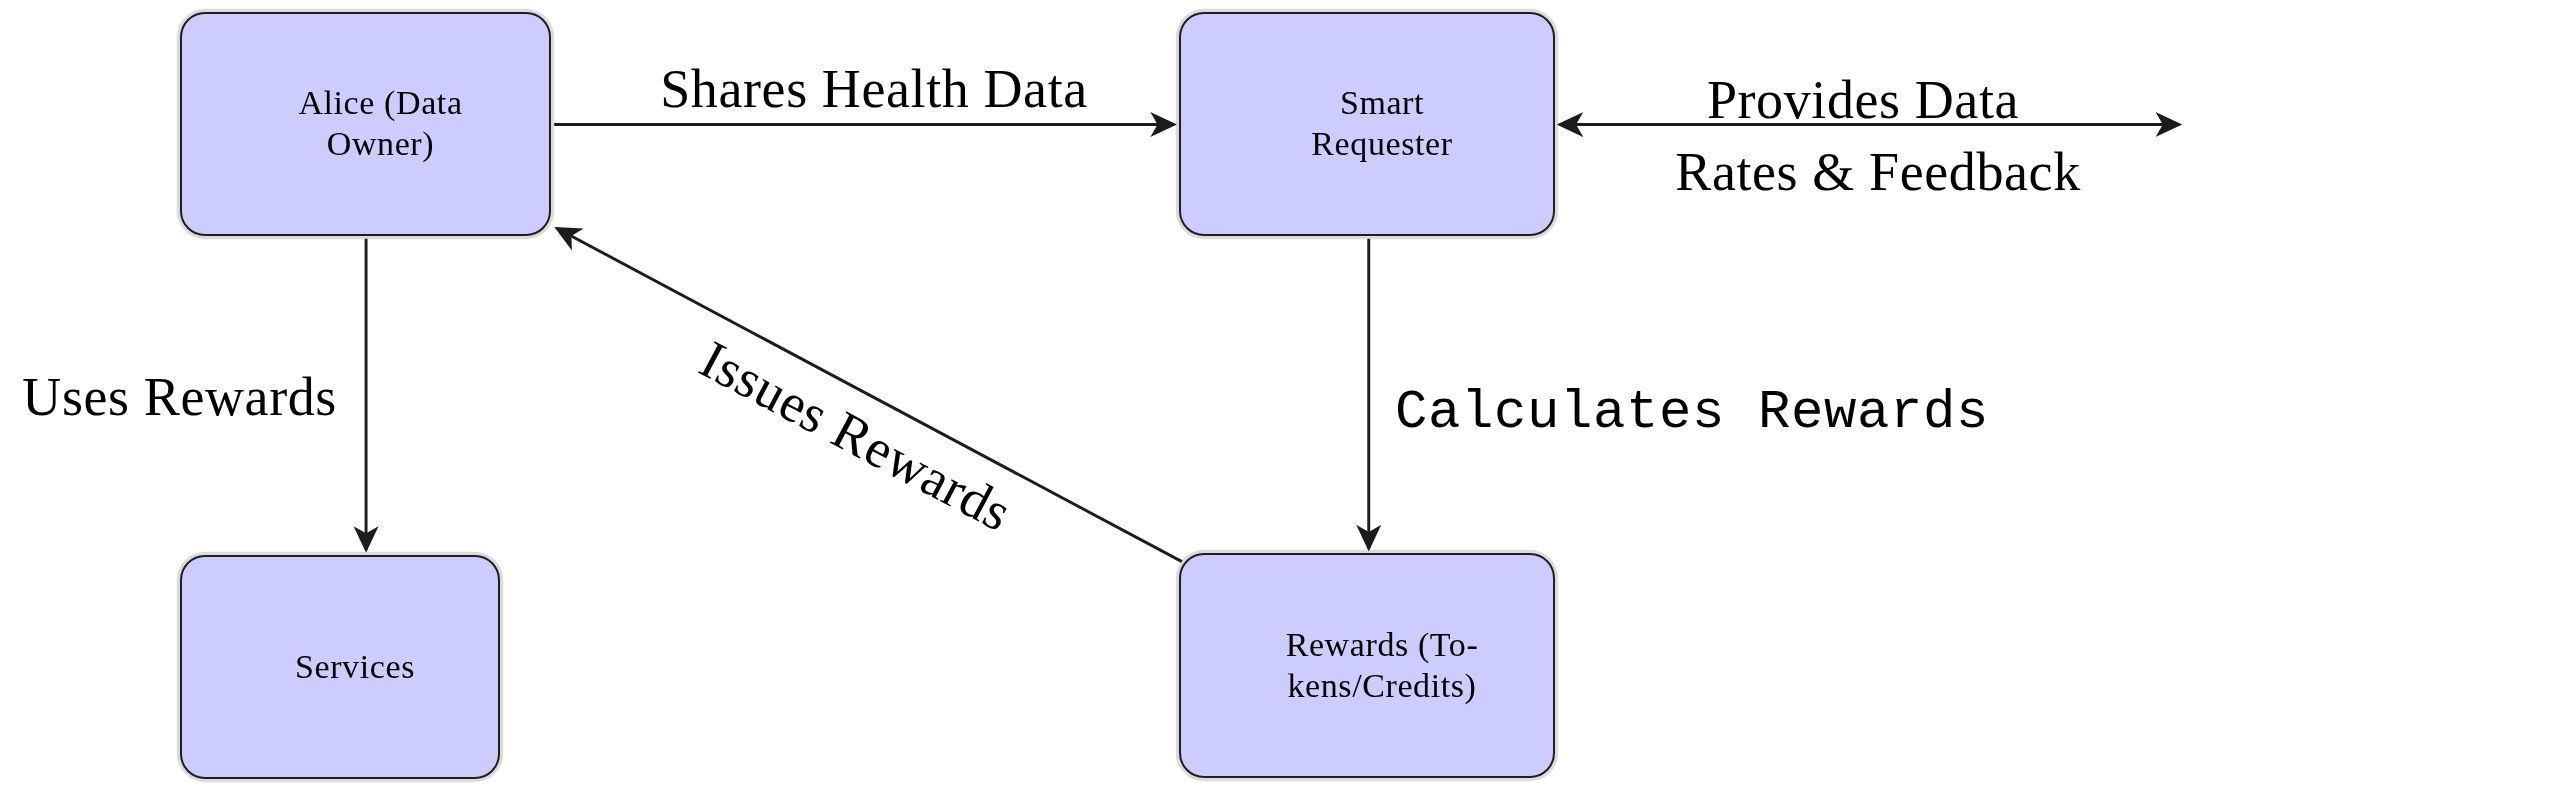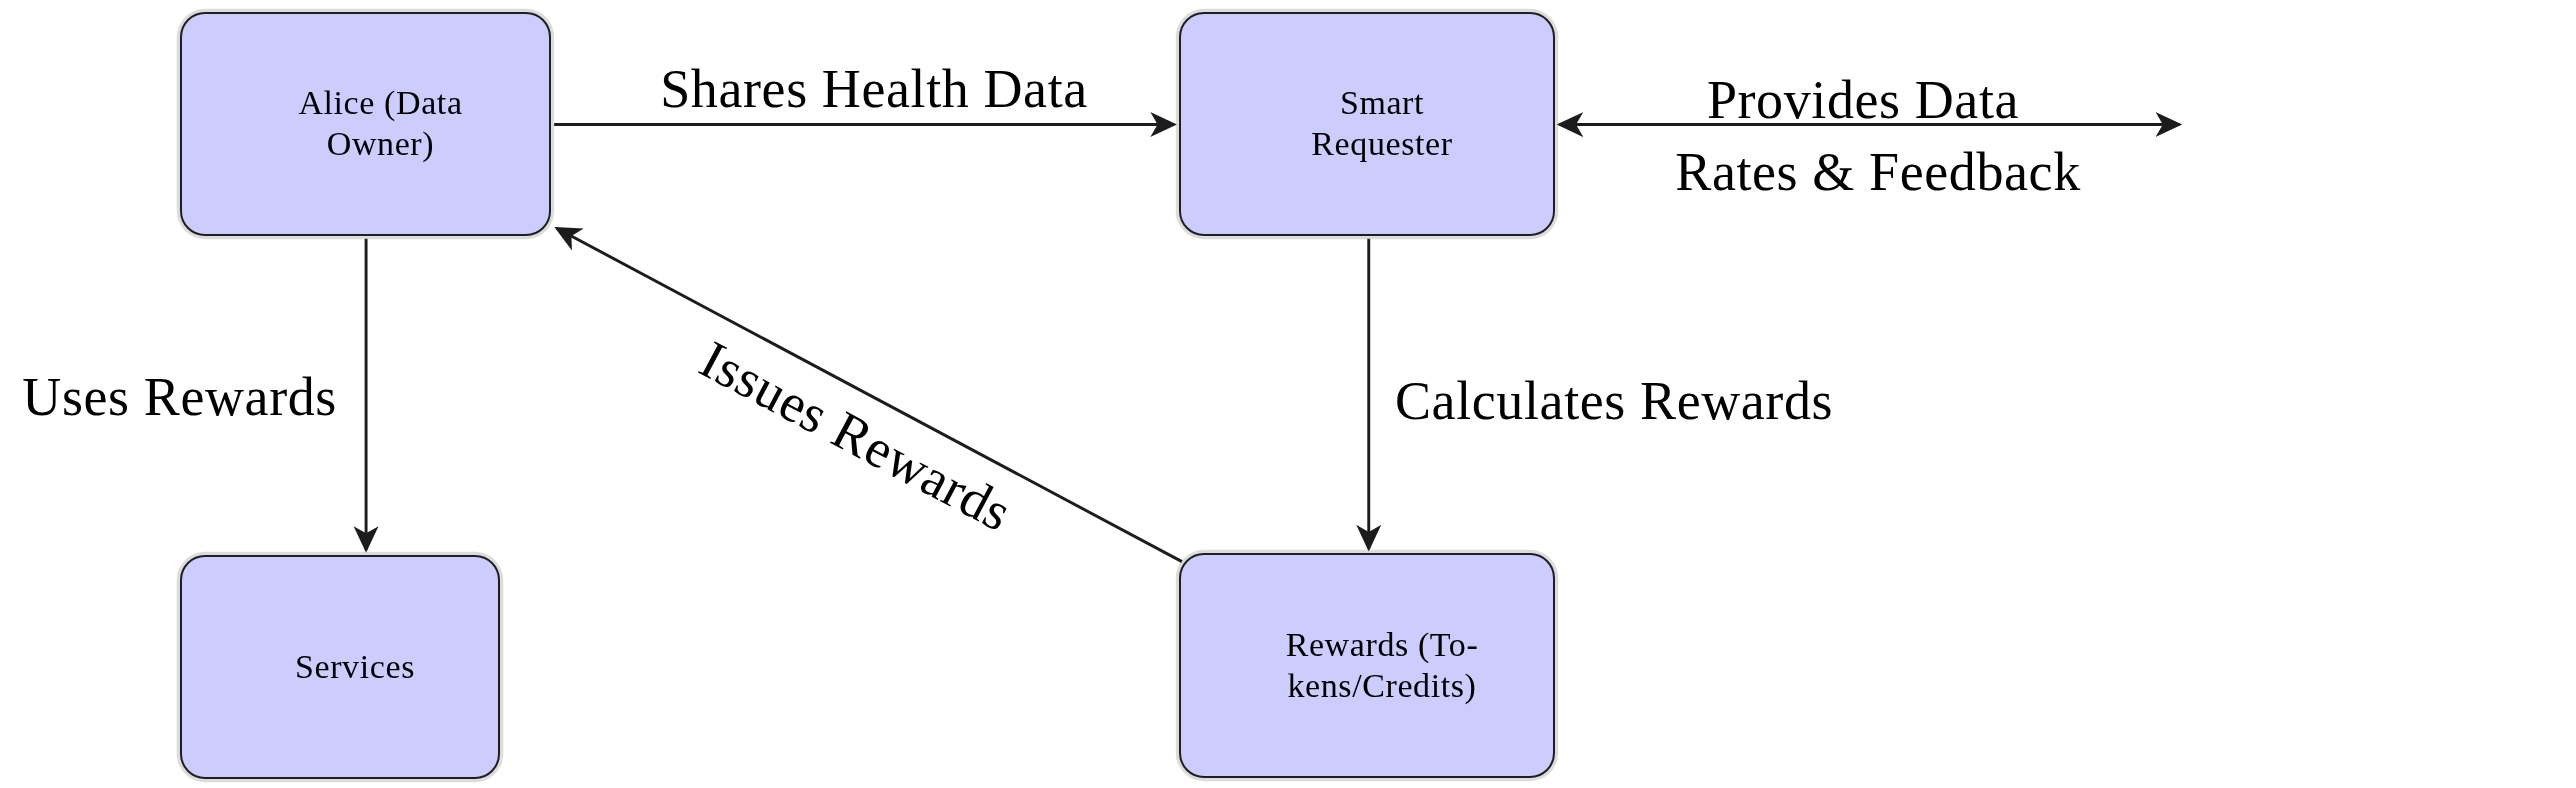--- a/index.html
+++ b/index.html
@@ -44,21 +44,21 @@
   .alice    { left: 180px;  top: 11.7px;  width: 371px; height: 224px; }
   .smart    { left: 1179px; top: 11.7px;  width: 376px; height: 224px; }
   .bob      { left: 2184px; top: 11.7px;  width: 376px; height: 224px; }
   .services { left: 180px;  top: 555px; width: 320px; height: 224px; }
   .rewards  { left: 1179px; top: 553px; width: 376px; height: 225px; }
   
   .lbl-shares     { left: 874px; top: 89px; transform: translate(-50%, -50%); }
   .lbl-provides   { left: 1863px; top: 100px; transform: translate(-50%, -50%); }
   .lbl-rates      { left: 1863px; top: 172px; transform: translate(-50%, -50%); margin-left: 15px; }
   .lbl-uses       { left: 337px;  top: 397px; transform: translate(-100%, -50%); }
-  .lbl-calculates { left: 1395px; top: 401px; transform: translate(0, -50%); }
+  .lbl-calculates { left: 1395px; top: 412px; transform: translate(0, -50%); font-family: Liberation Mono, monospace; }
   .lbl-issues     { left: 856px; top: 436px; transform: translate(-50%, -50%) rotate(28deg); }
 </style>
 </head>
 <body>
 
 <div class="canvas">
 
   <svg class="arrows" viewBox="0 0 3971 1215" xmlns="http://www.w3.org/2000/svg" aria-hidden="true">
     <defs>
       <marker id="arr" viewBox="0 0 10 10" refX="8.6" refY="5" markerWidth="9.5" markerHeight="9.5" orient="auto-start-reverse">

